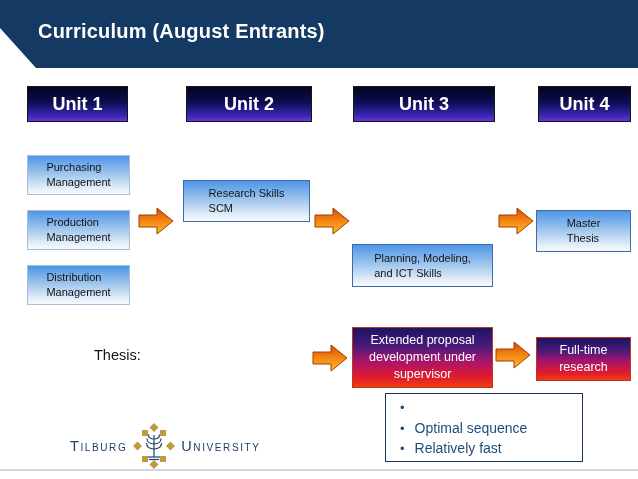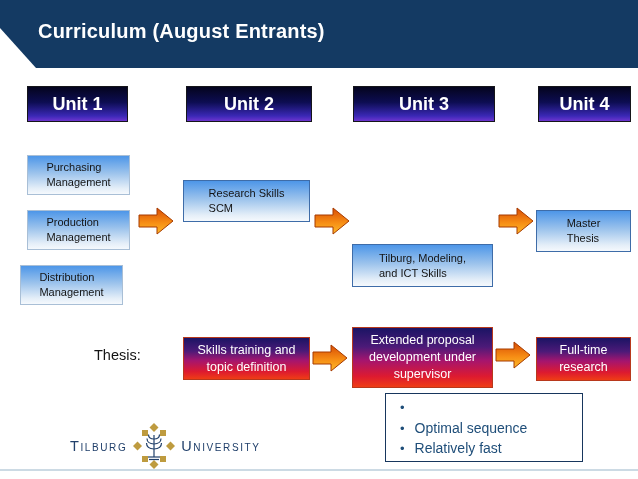--- a/index.html
+++ b/index.html
@@ -36,21 +36,21 @@
     background: linear-gradient(180deg, #4d96e8 0%, #9cc3ec 45%, #e4eef8 85%, #f5f9fd 100%);
     color:#141414; font-size:11px; line-height:1.35; 
     display:flex; align-items:center; justify-content:center;
     white-space:pre-line;
     margin-top:12px;
   }
   .border-light { border:1px solid #a9bfd6; }
   .border-blue  { border:1px solid #3e6ca8; }
   .c-purchasing   { left:27px;  top:143px; width:103px; height:40px; }
   .c-production   { left:27px;  top:198px; width:103px; height:40px; }
-  .c-distribution { left:20px;  top:253px; width:103px; height:40px; }
+  .c-distribution { left:27px;  top:253px; width:103px; height:40px; }
   .c-research     { left:183px; top:168px; width:127px; height:42px; }
   .c-entre        { left:183px; top:232px; width:127px; height:43px; }
   .c-collab       { left:352px; top:168px; width:141px; height:42px; }
   .c-planning     { left:352px; top:232px; width:141px; height:43px; }
   .c-master       { left:536px; top:198px; width:95px;  height:42px; }
   
   .arrow { position:absolute; width:36px; height:30px; }
   .arrow-1 { left:138px; top:206px; }
   .arrow-2 { left:314px; top:206px; }
   .arrow-3 { left:498px; top:206px; }
@@ -125,39 +125,37 @@
   <div class="course border-light c-purchasing">Purchasing
 Management</div>
   <div class="course border-light c-production">Production
 Management</div>
   <div class="course border-light c-distribution">Distribution
 Management</div>
 
   <div class="course border-blue c-research">Research Skills
 SCM</div>
 
-  <div class="course border-blue c-planning">Tilburg, Modeling,
+  <div class="course border-blue c-planning">Planning, Modeling,
 and ICT Skills</div>
 
   <div class="course border-blue c-master">Master
 Thesis</div>
 
   <svg class="arrow arrow-1" viewBox="0 0 36 30">
     <polygon points="1,9 19,9 19,2 35,15 19,28 19,21 1,21" fill="url(#agrad)" stroke="#a63a00" stroke-width="1"></polygon>
   </svg>
   <svg class="arrow arrow-2" viewBox="0 0 36 30">
     <polygon points="1,9 19,9 19,2 35,15 19,28 19,21 1,21" fill="url(#agrad)" stroke="#a63a00" stroke-width="1"></polygon>
   </svg>
   <svg class="arrow arrow-3" viewBox="0 0 36 30">
     <polygon points="1,9 19,9 19,2 35,15 19,28 19,21 1,21" fill="url(#agrad)" stroke="#a63a00" stroke-width="1"></polygon>
   </svg>
 
   <div class="thesis-label">Thesis:</div>
-  <div class="stage stage-1">Skills training and
-topic definition</div>
   <svg class="arrow arrow-4" viewBox="0 0 36 30">
     <polygon points="1,9 19,9 19,2 35,15 19,28 19,21 1,21" fill="url(#agrad)" stroke="#a63a00" stroke-width="1"></polygon>
   </svg>
   <div class="stage stage-2">Extended proposal
 development under
 supervisor</div>
   <svg class="arrow arrow-5" viewBox="0 0 36 30">
     <polygon points="1,9 19,9 19,2 35,15 19,28 19,21 1,21" fill="url(#agrad)" stroke="#a63a00" stroke-width="1"></polygon>
   </svg>
   <div class="stage stage-3">Full-time

